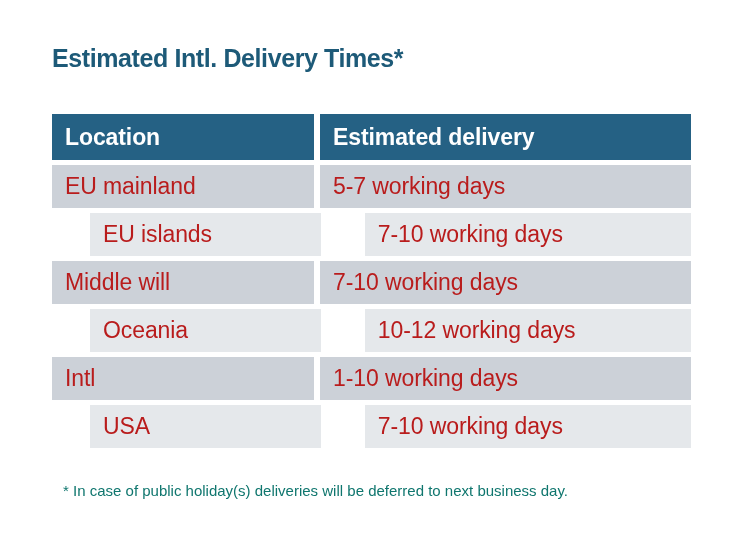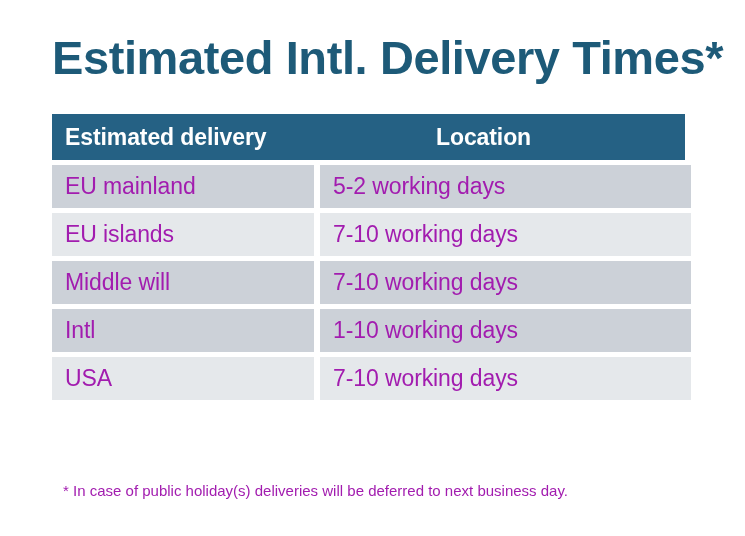--- a/index.html
+++ b/index.html
@@ -21,21 +21,21 @@
     top: 0;
     width: 745px;
     height: 536px;
     background: #ffffff;
   }
 
   .page-title {
     position: absolute;
     left: 52px;
     top: 36px;
-    font-size: 47px;
+    font-size: 25px;
     line-height: 44px;
     font-weight: 700;
     letter-spacing: -0.4px;
     color: #1d5a78;
     white-space: nowrap;
   }
 
   .delivery-table {
     position: absolute;
     left: 52px;
@@ -83,64 +83,65 @@
   }
 
   .body-row .cell {
     height: 43px;
   }
   .body-row.shade-dark .cell {
     background: #ccd1d8;
   }
   .body-row.shade-light .cell {
     background: #e5e8eb;
+    margin-left: 38px;
   }
   .body-row .cell-text {
-    color: #a21caf;
+    color: #b91c1c;
     font-size: 23px;
     font-weight: 400;
     letter-spacing: -0.1px;
     white-space: nowrap;
   }
 
   .footnote {
     position: absolute;
     left: 63px;
     top: 481px;
     font-size: 15px;
     line-height: 20px;
     font-weight: 400;
-    color: #a21caf;
+    color: #0f766e;
     white-space: nowrap;
   }
 </style>
 </head>
 <body>
 
 <div class="page">
 
   <div class="page-title">Estimated Intl. Delivery Times*</div>
 
   <div class="delivery-table">
 
     <div class="table-row header-row">
+      <div class="cell cell-location">
+        <span class="cell-text">Location</span>
+      </div>
       <div class="cell cell-delivery">
         <span class="cell-text">Estimated delivery</span>
-      </div>
-      <div class="cell cell-location">
-        <span class="cell-text">Location</span>
       </div>
     </div>
 
     <div class="table-row body-row shade-dark">
       <div class="cell cell-location">
         <span class="cell-text">EU mainland</span>
       </div>
       <div class="cell cell-delivery">
-        <span class="cell-text">5-2 working days</span>
+        <span class="cell-text">5-7 working days</span>
       </div>
     </div>
 
     <div class="table-row body-row shade-light">
       <div class="cell cell-location">
         <span class="cell-text">EU islands</span>
       </div>
       <div class="cell cell-delivery">
         <span class="cell-text">7-10 working days</span>
       </div>
@@ -148,20 +149,28 @@
 
     <div class="table-row body-row shade-dark">
       <div class="cell cell-location">
         <span class="cell-text">Middle will</span>
       </div>
       <div class="cell cell-delivery">
         <span class="cell-text">7-10 working days</span>
       </div>
     </div>
 
+    <div class="table-row body-row shade-light">
+      <div class="cell cell-location">
+        <span class="cell-text">Oceania</span>
+      </div>
+      <div class="cell cell-delivery">
+        <span class="cell-text">10-12 working days</span>
+      </div>
+    </div>
 
     <div class="table-row body-row shade-dark">
       <div class="cell cell-location">
         <span class="cell-text">Intl</span>
       </div>
       <div class="cell cell-delivery">
         <span class="cell-text">1-10 working days</span>
       </div>
     </div>
 

